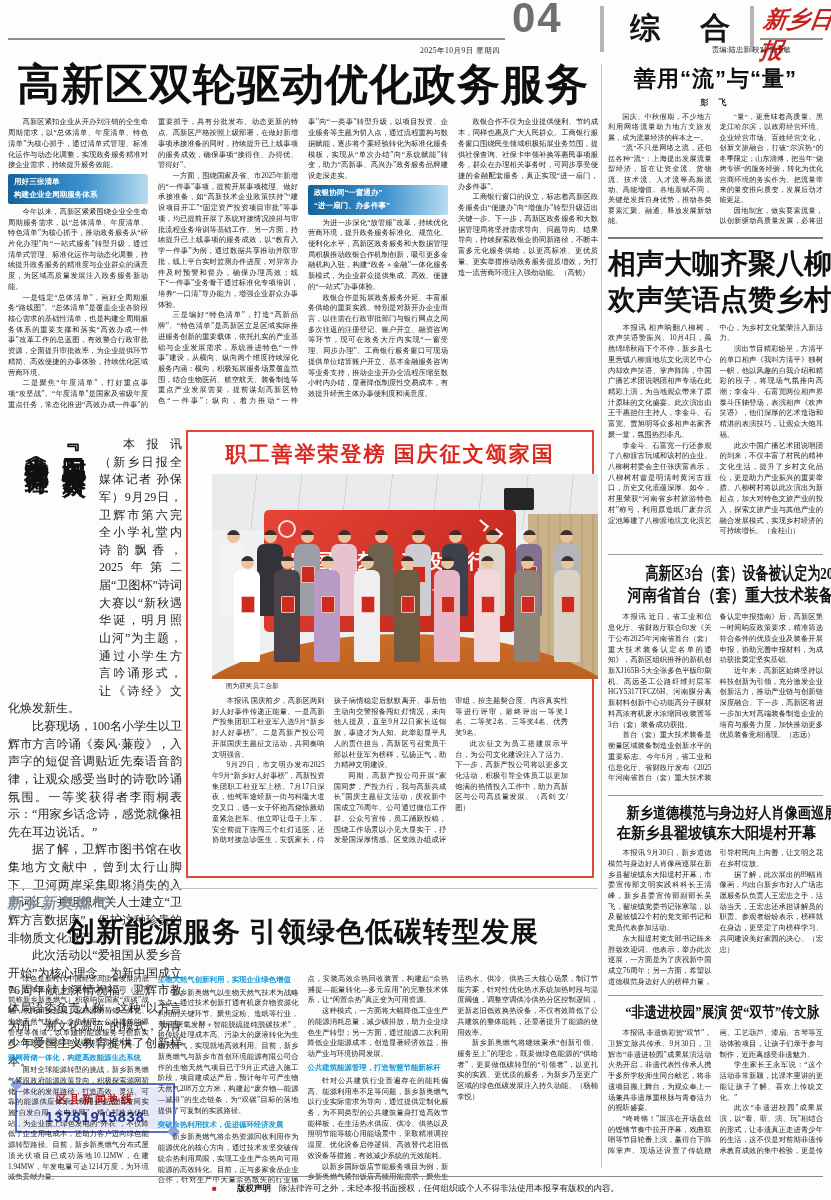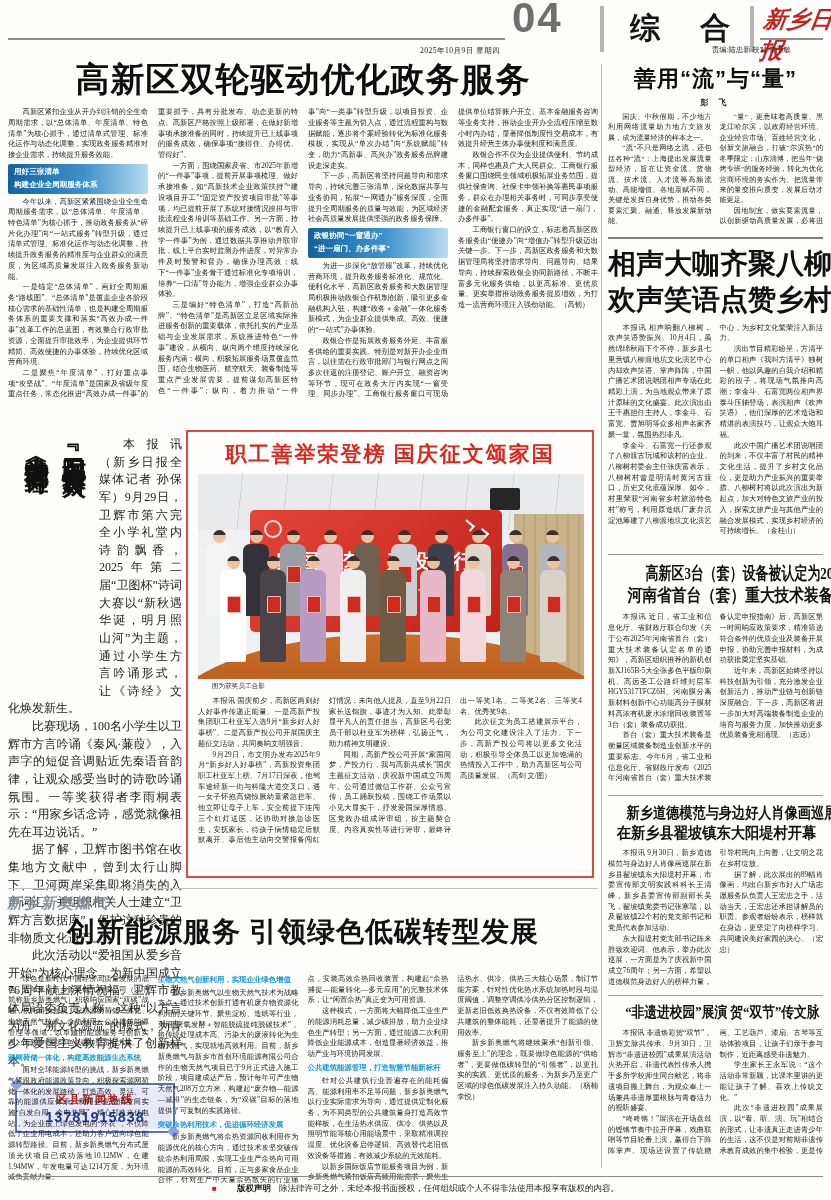--- a/index.html
+++ b/index.html
@@ -16,21 +16,21 @@
           font-family:"Liberation Sans","DejaVu Sans",sans-serif;font-weight:bold;}
   .paper-logo{position:absolute;left:762px;top:4px;font-size:23px;font-weight:bold;font-style:italic;
           color:#c8201d;letter-spacing:0px;transform:skewX(-8deg);}
   .hdr-editors{position:absolute;left:712px;top:45px;font-size:7.3px;color:#222;}
   
   .body-cols{column-fill:auto;overflow:hidden;text-align:justify;}
   .para{font-size:7.3px;line-height:1.47;text-indent:2em;margin:0;}
   .subhead{break-inside:avoid;}
   
   .main-art{position:absolute;left:8px;top:60px;width:590px;}
-  .main-title{font-size:34px;font-weight:900;color:#0e0e0e;text-align:center;letter-spacing:1px;
+  .main-title{font-size:43px;font-weight:900;color:#0e0e0e;text-align:center;letter-spacing:1px;
           font-family:"Liberation Sans","DejaVu Sans",sans-serif;line-height:1.15;}
   .main-body{height:300px;columns:4;column-gap:10px;margin-top:8px;}
   .main-body .subhead{background:linear-gradient(90deg,#13639f 0%,#3e92cc 55%,#b8dcf0 100%);
           color:#fff;font-weight:bold;font-family:"Liberation Sans","DejaVu Sans",sans-serif;
           font-size:7.6px;line-height:1.7;padding:2px 6px;margin:3px 0;white-space:pre-line;border-radius:2px;}
   
   .weitu{position:absolute;left:8px;top:436px;width:174px;}
   .weitu-title{float:left;writing-mode:vertical-rl;height:262px;width:84px;font-size:24px;font-weight:bold;
           letter-spacing:2px;line-height:1.55;margin-right:7px;color:#111;}
   .weitu-body{text-align:justify;}
@@ -39,21 +39,21 @@
           background:#e7e9f8;border:2px solid #5b6ed0;box-shadow:inset 0 0 0 2px #fff;text-align:center;}
   .hotline-box::before,.hotline-box::after{content:"";position:absolute;width:9px;height:9px;background:#8ea2dd;}
   .hotline-box::before{left:-5px;top:-5px;transform:rotate(45deg);}
   .hotline-box::after{right:-5px;bottom:-5px;transform:rotate(45deg);}
   .hotline-label{font-size:11px;font-weight:bold;color:#b91c1c;letter-spacing:2px;
           font-family:"Liberation Sans","DejaVu Sans",sans-serif;}
   .hotline-number{font-size:14.5px;font-weight:bold;color:#23379e;letter-spacing:1px;margin-top:2px;
           font-family:"Liberation Sans","DejaVu Sans",sans-serif;}
   
   .feature{position:absolute;left:186px;top:430px;width:408px;height:448px;border:2px solid #e0483f;
-          padding:8px 10px;box-sizing:border-box;background:#fffefd;}
+          padding:8px 24px;box-sizing:border-box;background:#fffefd;}
   .feature-title{font-size:21px;font-weight:bold;color:#d8281f;text-align:center;letter-spacing:2px;}
   .photo{position:relative;width:386px;height:205px;margin:6px auto 0;background:#eef0f1;overflow:hidden;}
   .photo-ceiling{position:absolute;left:0;top:0;width:100%;height:56px;background:
           repeating-linear-gradient(96deg,#e9eaeb 0 44px,#d2d3d4 44px 45px),#e9eaeb;}
   .photo-wood{position:absolute;left:316px;top:40px;width:70px;height:165px;background:
           repeating-linear-gradient(90deg,#c9b189 0 9px,#bda67c 9px 11px);}
   .photo-screen{position:absolute;left:52px;top:36px;width:252px;height:122px;border-radius:5px;
           background:linear-gradient(135deg,#e64438,#c02318);}
   .screen-line1{position:absolute;left:0;right:0;top:38px;text-align:center;color:#fff;font-weight:bold;
           font-size:20px;letter-spacing:2px;font-family:"Liberation Sans","DejaVu Sans",sans-serif;}
@@ -129,21 +129,20 @@
     <div class="main-title">高新区双轮驱动优化政务服务</div>
     <div class="main-body body-cols">
         <div class="para">高新区紧扣企业从开办到注销的全生命周期需求，以“总体清单、年度清单、特色清单”为核心抓手，通过清单式管理、标准化运作与动态化调整，实现政务服务精准对接企业需求，持续提升服务效能。</div>
         <div class="subhead">用好三张清单
 构建企业全周期服务体系</div>
         <div class="para">今年以来，高新区紧紧围绕企业全生命周期服务需求，以“总体清单、年度清单、特色清单”为核心抓手，推动政务服务从“碎片化办理”向“一站式服务”转型升级，通过清单式管理、标准化运作与动态化调整，持续提升政务服务的精准度与企业群众的满意度，为区域高质量发展注入政务服务新动能。</div>
         <div class="para">一是锚定“总体清单”，画好全周期服务“路线图”。“总体清单”是覆盖企业各阶段核心需求的基础性清单，也是构建全周期服务体系的重要支撑和落实“高效办成一件事”改革工作的总蓝图，有效整合行政审批资源，全面提升审批效率，为企业提供环节精简、高效便捷的办事体验，持续优化区域营商环境。</div>
         <div class="para">二是聚焦“年度清单”，打好重点事项“攻坚战”。“年度清单”是国家及省级年度重点任务，常态化推进“高效办成一件事”的重要抓手，具有分批发布、动态更新的特点。高新区严格按照上级部署，在做好新增事项承接准备的同时，持续提升已上线事项的服务成效，确保事项“接得住、办得优、管得好”。</div>
         <div class="para">一方面，围绕国家及省、市2025年新增的“一件事”事项，提前开展事项梳理、做好承接准备，如“高新技术企业政策扶持”“建设项目开工”“固定资产投资项目审批”等事项，均已提前开展了系统对接情况摸排与审批流程业务培训等基础工作。另一方面，持续提升已上线事项的服务成效，以“教育入学一件事”为例，通过数据共享推动并联审批，线上平台实时监测办件进度，对异常办件及时预警和督办，确保办理高效；线下“一件事”业务骨干通过标准化专项培训，培养“一口清”导办能力，增强企业群众办事体验。</div>
         <div class="para">三是编好“特色清单”，打造“高新品牌”。“特色清单”是高新区立足区域实际推进服务创新的重要载体，依托扎实的产业基础与企业发展需求，系统推进特色“一件事”建设，从横向、纵向两个维度持续深化服务内涵：横向，积极拓展服务场景覆盖范围，结合生物医药、航空航天、装备制造等重点产业发展需要，提前谋划高新区特色“一件事”；纵向，着力推动“一件事”向“一类事”转型升级，以项目投资、企业服务等主题为切入点，通过流程重构与数据赋能，逐步将个案经验转化为标准化服务模板，实现从“单次办结”向“系统赋能”转变，助力“高新事、高兴办”政务服务品牌建设走深走实。</div>
-        <div class="para">下一步，高新区将坚持问题导向和需求导向，持续完善三张清单，深化数据共享与业务协同，拓展“一网通办”服务深度，全面提升全周期服务的质量与效能，为区域经济社会高质量发展提供坚强的政务服务保障。</div>
         <div class="subhead">政银协同“一窗通办”
 “进一扇门、办多件事”</div>
         <div class="para">为进一步深化“放管服”改革，持续优化营商环境，提升政务服务标准化、规范化、便利化水平，高新区政务服务和大数据管理局积极推动政银合作机制创新，吸引更多金融机构入驻，构建“政务＋金融”一体化服务新模式，为企业群众提供集成、高效、便捷的“一站式”办事体验。</div>
         <div class="para">政银合作是拓展政务服务外延、丰富服务供给的重要实践。特别是对新开办企业而言，以往需在行政审批部门与银行网点之间多次往返的注册登记、账户开立、融资咨询等环节，现可在政务大厅内实现“一窗受理、同步办理”。工商银行服务窗口可现场提供单位结算账户开立、基本金融服务咨询等业务支持，推动企业开办全流程压缩至数小时内办结，显著降低制度性交易成本，有效提升经营主体办事便利度和满意度。</div>
         <div class="para">政银合作不仅为企业提供便利、节约成本，同样也惠及广大人民群众。工商银行服务窗口围绕民生领域积极拓展业务范围，提供社保查询、社保卡申领补换等惠民事项服务，群众在办理相关事务时，可同步享受便捷的金融配套服务，真正实现“进一扇门，办多件事”。</div>
         <div class="para">工商银行窗口的设立，标志着高新区政务服务由“便捷办”向“增值办”转型升级迈出关键一步。下一步，高新区政务服务和大数据管理局将坚持需求导向、问题导向、结果导向，持续探索政银企协同新路径，不断丰富多元化服务供给，以更高标准、更优质量、更实举措推动政务服务提质增效，为打造一流营商环境注入强劲动能。（高韧）</div>
       </div>
   </div>
 
   <div class="weitu">

